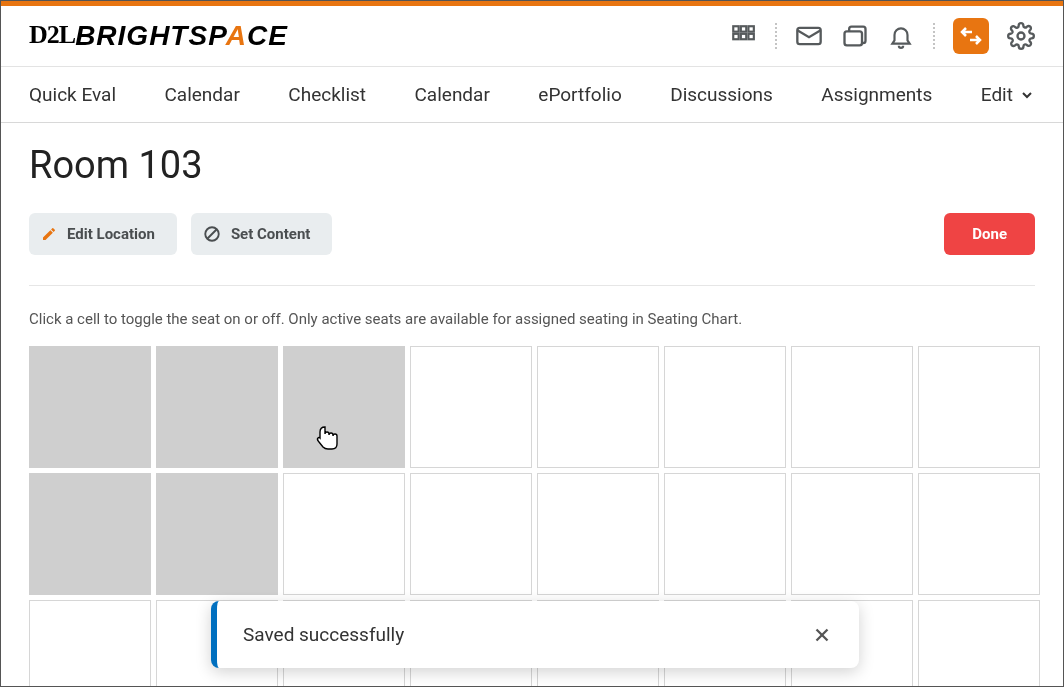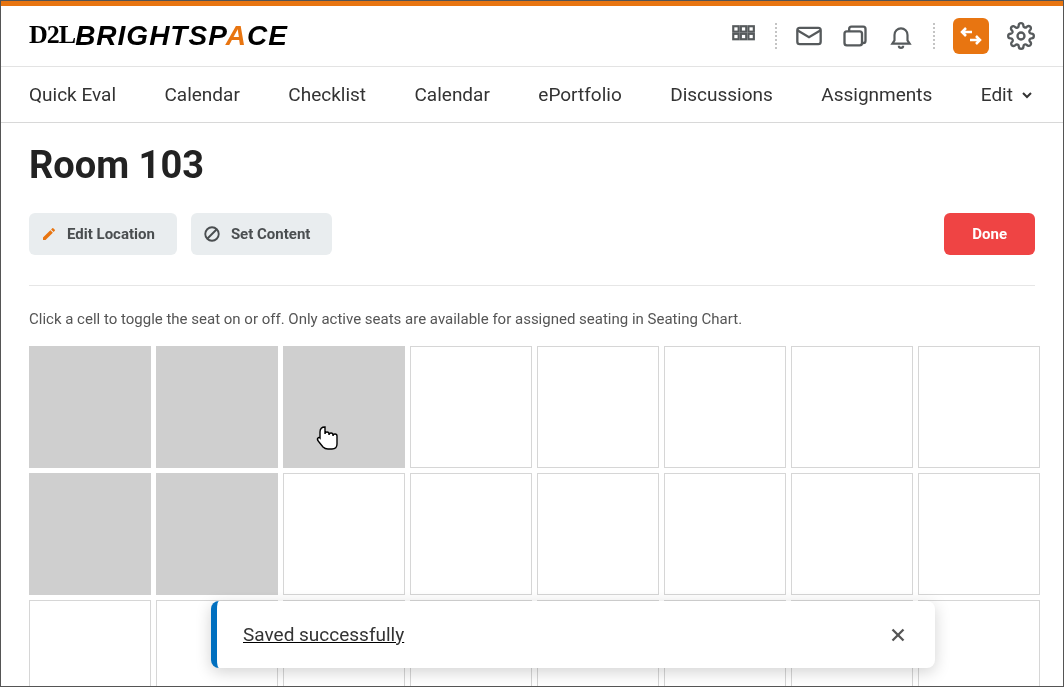--- a/index.html
+++ b/index.html
@@ -94,21 +94,21 @@
       cursor: pointer;
       display: flex;
       align-items: center;
       gap: 6px;
     }
     .page-content {
       padding: 20px 28px;
     }
     .page-title {
       font-size: 38px;
-      font-weight: 700;
+      font-weight: 400;
       color: #222;
       margin-bottom: 26px;
     }
     .toolbar {
       display: flex;
       align-items: center;
       gap: 14px;
       padding-bottom: 30px;
       border-bottom: 1px solid #e6e6e6;
       margin-bottom: 24px;
@@ -164,29 +164,28 @@
       width: 24px;
       height: 26px;
       left: 32px;
       top: 78px;
       pointer-events: none;
     }
     .toast {
       position: absolute;
       left: 210px;
       bottom: 18px;
-      width: 724px;
+      width: 648px;
       background: #fff;
       border-radius: 8px;
       box-shadow: 0 4px 16px rgba(0,0,0,0.18);
       display: flex;
       align-items: center;
       padding: 22px 26px;
       border-left: 6px solid #006fbf;
-      text-decoration: underline;
     }
     .toast-text {
       font-size: 19px;
       color: #333;
       flex: 1;
     }
     .toast-close {
       cursor: pointer;
       color: #555;
       display: flex;

